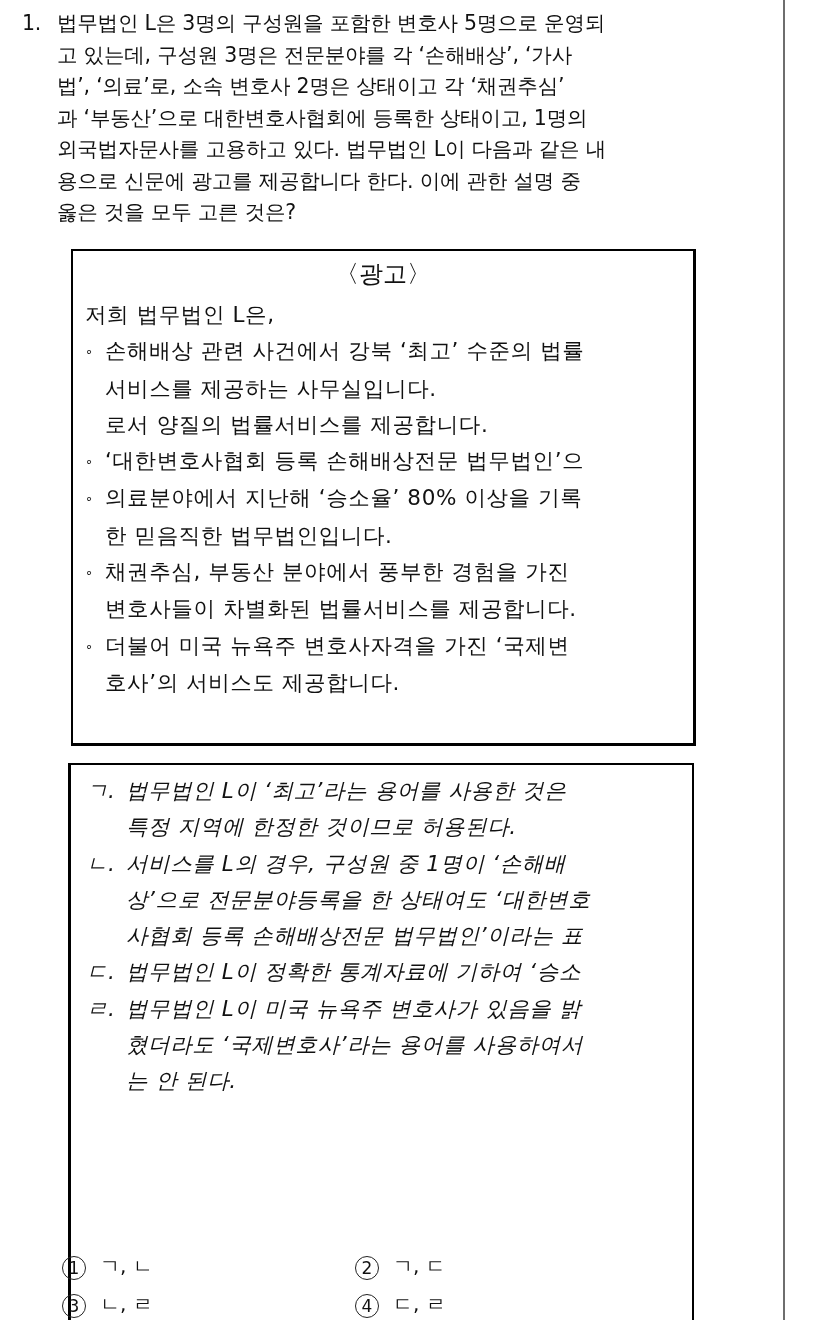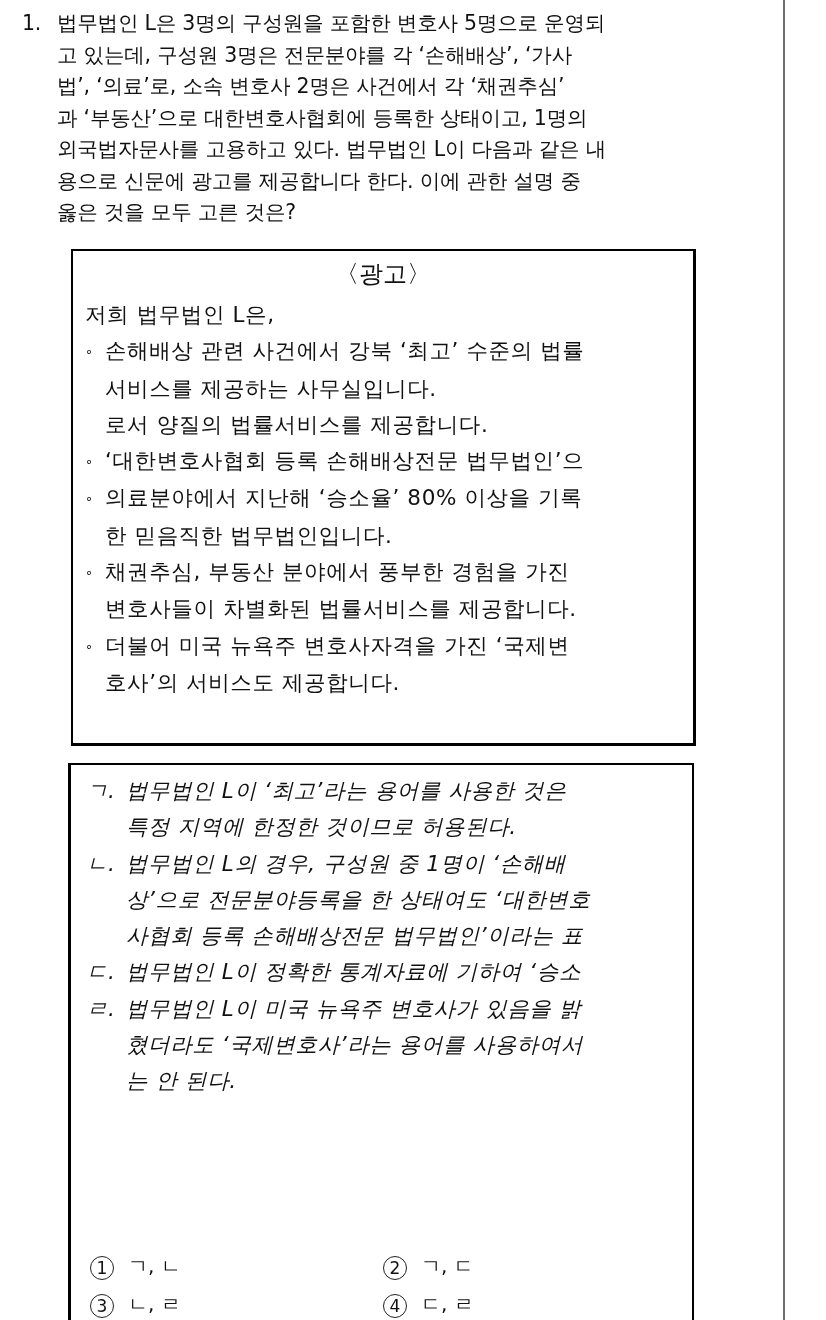--- a/index.html
+++ b/index.html
@@ -23,36 +23,36 @@
   .bullet { display: inline-block; width: 20px; font-size: 13px; vertical-align: 2px; }
 
   .stmt-box { left: 68px; top: 763px; width: 626px; height: 566px; border-right-width: 2px; border-bottom-width: 3px; border-left-width: 3px; font-style: italic; }
   .stmt-lines { position: absolute; left: 15px; top: 8px; font-size: 21.5px; line-height: 36.3px; letter-spacing: 0.6px; }
   .stmt { display: block; }
   .stmt-row { white-space: nowrap; display: block; }
   .stmt-row.cont { padding-left: 40px; }
   .marker { display: inline-block; width: 40px; }
 
   .choices { position: absolute; left: 62px; top: 1247px; font-size: 20px; line-height: 38px; }
-  .choice-row { display: flex; margin-left: 28px; }
+  .choice-row { display: flex; }
   .choice { width: 293px; white-space: nowrap; }
   .circ { display: inline-block; width: 22px; height: 22px; border: 1.3px solid #222; border-radius: 50%; text-align: center; line-height: 22px; font-size: 17px; margin-right: 14px; vertical-align: -1px; }
 </style>
 </head>
 <body>
 
 <div class="vline"></div>
 
 <div class="question">
   <div class="q-row">
     <div class="q-num">1.</div>
     <div class="q-text">
       <span>법무법인 L은 3명의 구성원을 포함한 변호사 5명으로 운영되</span>
       <span>고 있는데, 구성원 3명은 전문분야를 각 ‘손해배상’, ‘가사</span>
-      <span>법’, ‘의료’로, 소속 변호사 2명은 사건에서 각 ‘채권추심’</span>
+      <span>법’, ‘의료’로, 소속 변호사 2명은 상태이고 각 ‘채권추심’</span>
       <span>과 ‘부동산’으로 대한변호사협회에 등록한 상태이고, 1명의</span>
       <span>외국법자문사를 고용하고 있다. 법무법인 L이 다음과 같은 내</span>
       <span>용으로 신문에 광고를 제공합니다 한다. 이에 관한 설명 중</span>
       <span>옳은 것을 모두 고른 것은?</span>
     </div>
   </div>
 </div>
 
 <div class="box ad-box">
   <div class="ad-title">〈광고〉</div>
@@ -76,21 +76,21 @@
   </div>
 </div>
 
 <div class="box stmt-box">
   <div class="stmt-lines">
     <div class="stmt">
       <span class="stmt-row"><span class="marker">ㄱ.</span><span>법무법인 L이 ‘최고’라는 용어를 사용한 것은</span></span>
       <span class="stmt-row cont">특정 지역에 한정한 것이므로 허용된다.</span>
     </div>
     <div class="stmt">
-      <span class="stmt-row"><span class="marker">ㄴ.</span><span>법무법인 L의 경우, 구성원 중 1명이 ‘손해배</span></span>
+      <span class="stmt-row"><span class="marker">ㄴ.</span><span>서비스를 L의 경우, 구성원 중 1명이 ‘손해배</span></span>
       <span class="stmt-row cont">상’으로 전문분야등록을 한 상태여도 ‘대한변호</span>
       <span class="stmt-row cont">사협회 등록 손해배상전문 법무법인’이라는 표</span>
     </div>
     <div class="stmt">
       <span class="stmt-row"><span class="marker">ㄷ.</span><span>법무법인 L이 정확한 통계자료에 기하여 ‘승소</span></span>
     </div>
     <div class="stmt">
       <span class="stmt-row"><span class="marker">ㄹ.</span><span>법무법인 L이 미국 뉴욕주 변호사가 있음을 밝</span></span>
       <span class="stmt-row cont">혔더라도 ‘국제변호사’라는 용어를 사용하여서</span>
       <span class="stmt-row cont">는 안 된다.</span>

